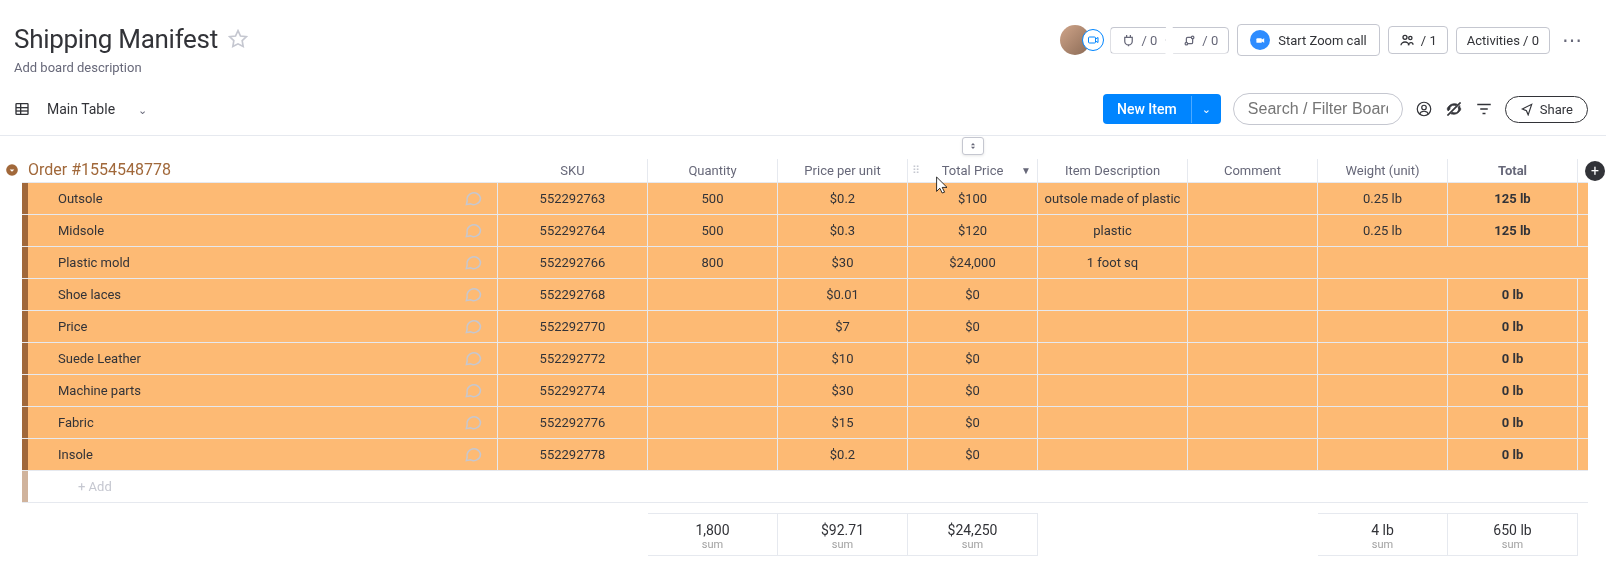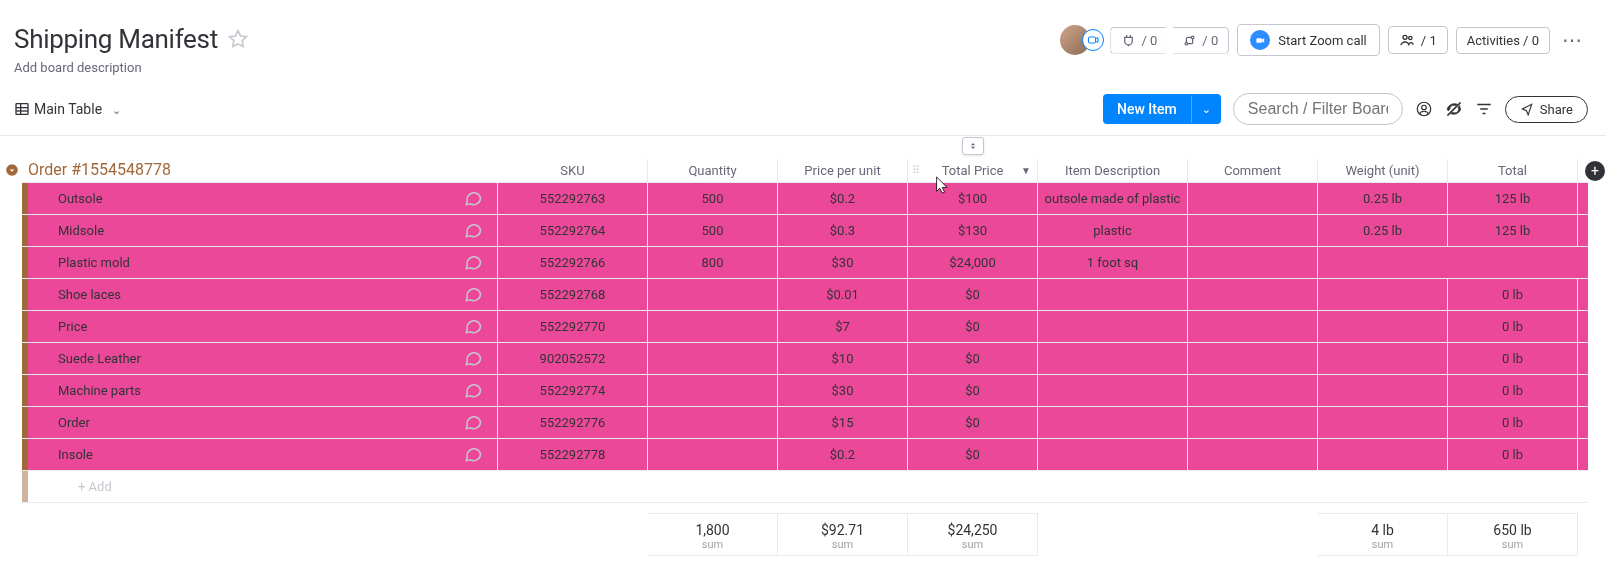--- a/index.html
+++ b/index.html
@@ -16,21 +16,21 @@
 .avatar-badge { position: absolute; right: -2px; top: 4px; width: 22px; height: 22px; border: 1.5px solid #0085ff; border-radius: 50%; background: #fff; display: flex; align-items: center; justify-content: center; color: #0085ff; font-size: 11px; }
 .pill { border: 1px solid #c5c7d0; border-radius: 4px; padding: 5px 10px; display: flex; align-items: center; gap: 6px; font-size: 13px; color: #323338; background: #fff; }
 .pill-group { display: flex; }
 .pill-group .seg { border: 1px solid #c5c7d0; padding: 5px 10px; display: flex; align-items: center; gap: 5px; color: #676879; font-size: 13px; position: relative; background:#fff;}
 .pill-group .seg:first-child { border-radius: 4px 0 0 4px; clip-path: polygon(0 0, calc(100% - 8px) 0, 100% 50%, calc(100% - 8px) 100%, 0 100%); padding-right: 16px; border-right:none; }
 .pill-group .seg:last-child { border-radius: 0 4px 4px 0; margin-left: -8px; padding-left: 16px; clip-path: polygon(8px 0, 100% 0, 100% 100%, 8px 100%, 0 50%); }
 .zoom-pill { border: 1px solid #c5c7d0; border-radius: 4px; padding: 5px 12px; display: flex; align-items: center; gap: 8px; font-size: 13px; color: #323338; }
 .zoom-dot { width: 20px; height: 20px; border-radius: 50%; background: #2d8cff; color: #fff; display: flex; align-items: center; justify-content: center; font-size: 11px; }
 .dots { font-size: 20px; color: #676879; letter-spacing: 2px; padding: 0 4px; }
 .subheader { display: flex; align-items: center; justify-content: space-between; padding: 8px 18px 10px 14px; border-bottom: 1px solid #e6e9ef; }
-.view-tab { display: flex; align-items: flex-end; gap: 4px; font-size: 14px; color: #323338; }
+.view-tab { display: flex; align-items: flex-end; gap: 17px; font-size: 14px; color: #323338; }
 .icon-grid { width: 16px; height: 16px; }
 .chev { color: #676879; font-size: 11px; margin-left: 6px;}
 .sub-right { display: flex; align-items: center; gap: 12px; }
 .new-item { background: #0085ff; color: #fff; border-radius: 4px; display: flex; align-items: center; overflow: hidden; font-size: 14px; }
 .new-item .lbl { padding: 7px 14px; font-weight: 500; }
 .new-item .dd { padding: 7px 10px; border-left: 1px solid rgba(255,255,255,0.3); font-size: 11px; }
 .search-box { border: 1px solid #c5c7d0; border-radius: 16px; padding: 6px 14px; width: 170px; color: #676879; font-size: 16px; }
 .icon-btn { width: 18px; height: 18px; color: #323338; display: flex; align-items: center; justify-content: center; }
 .share-btn { border: 1px solid #323338; border-radius: 16px; padding: 5px 14px; display: flex; align-items: center; gap: 6px; font-size: 13px; }
 .board-area { padding: 24px 18px 0 4px; position: relative; }
@@ -47,23 +47,23 @@
 .row.header-row .name-cell { border-right: none; }
 .chat-icon { position: absolute; right: 12px; color: #c5c7d0; width: 22px; height: 22px; }
 .cell { flex: 0 0 130px; display: flex; align-items: center; justify-content: center; border-right: 1px solid #e6e9ef; color: #323338; font-size: 13px; text-align: center; padding: 0 4px; }
 .cell.sku { flex: 0 0 150px; }
 .cell.qty { flex: 0 0 130px; }
 .cell.ppu { flex: 0 0 130px; }
 .cell.tprice { flex: 0 0 130px; position: relative; }
 .cell.desc { flex: 0 0 150px; }
 .cell.comment { flex: 0 0 130px; }
 .cell.wgt { flex: 0 0 130px; }
-.cell.total { flex: 0 0 130px; }
+.cell.total { flex: 0 0 130px; font-weight: bold; }
 .cell.addcol { flex: 0 0 34px; border-right: none; }
-.row.data-row { background: #ec4899; }
+.row.data-row { background: #fdba74; }
 .row.data-row .cell, .row.data-row .name-cell { }
 .highlighted { border: 1px solid #0085ff; background: #e5f4ff !important; }
 .add-row { color: #c5c7d0; padding: 8px 0 8px 50px; font-size: 13px; border-bottom: 1px solid #e6e9ef; background:#fff; }
 .footer-row { display: flex; margin-top: 0; }
 .footer-cell { flex: 0 0 130px; display: flex; flex-direction: column; align-items: center; justify-content: center; padding: 8px 0 4px; border-right: 1px solid #e6e9ef; border-bottom: 1px solid #e6e9ef; border-top: 1px solid #e6e9ef; background:#fff; }
 .footer-cell .val { font-size: 14px; color: #323338; }
 .footer-cell .sub { font-size: 11px; color: #a1a1a1; }
 .col-header-active { position: relative; }
 .col-handle { position: absolute; left: 4px; color: #c5c7d0; font-size: 11px; }
 .col-dd { position: absolute; right: 6px; color: #676879; font-size: 10px; }
@@ -249,21 +249,21 @@
             <span>Midsole</span>
             <span class="chat-icon">
               <svg width="20" height="20" viewBox="0 0 24 24" fill="none" stroke="#c5c7d0" stroke-width="1.8">
                 <path d="M21 12a8 8 0 01-11.8 7L4 20l1-4.2A8 8 0 1121 12z"></path>
               </svg>
             </span>
           </div>
           <div class="cell sku">552292764</div>
           <div class="cell qty">500</div>
           <div class="cell ppu">$0.3</div>
-          <div class="cell tprice">$130</div>
+          <div class="cell tprice">$120</div>
           <div class="cell desc">plastic</div>
           <div class="cell comment"></div>
           <div class="cell wgt">0.25 lb</div>
           <div class="cell total">125 lb</div>
           <div class="cell addcol"></div>
         </div>
         <div class="row data-row">
           <div class="color-bar"></div>
           <div class="name-cell">
             <span>Plastic mold</span>
@@ -324,21 +324,21 @@
         <div class="row data-row">
           <div class="color-bar"></div>
           <div class="name-cell">
             <span>Suede Leather</span>
             <span class="chat-icon">
               <svg width="20" height="20" viewBox="0 0 24 24" fill="none" stroke="#c5c7d0" stroke-width="1.8">
                 <path d="M21 12a8 8 0 01-11.8 7L4 20l1-4.2A8 8 0 1121 12z"></path>
               </svg>
             </span>
           </div>
-          <div class="cell sku">902052572</div>
+          <div class="cell sku">552292772</div>
           <div class="cell qty"></div>
           <div class="cell ppu">$10</div>
           <div class="cell tprice">$0</div>
           <div class="cell desc"></div>
           <div class="cell comment"></div>
           <div class="cell wgt"></div>
           <div class="cell total">0 lb</div>
           <div class="cell addcol"></div>
         </div>
         <div class="row data-row">
@@ -357,21 +357,21 @@
           <div class="cell tprice">$0</div>
           <div class="cell desc"></div>
           <div class="cell comment"></div>
           <div class="cell wgt"></div>
           <div class="cell total">0 lb</div>
           <div class="cell addcol"></div>
         </div>
         <div class="row data-row">
           <div class="color-bar"></div>
           <div class="name-cell">
-            <span>Order</span>
+            <span>Fabric</span>
             <span class="chat-icon">
               <svg width="20" height="20" viewBox="0 0 24 24" fill="none" stroke="#c5c7d0" stroke-width="1.8">
                 <path d="M21 12a8 8 0 01-11.8 7L4 20l1-4.2A8 8 0 1121 12z"></path>
               </svg>
             </span>
           </div>
           <div class="cell sku">552292776</div>
           <div class="cell qty"></div>
           <div class="cell ppu">$15</div>
           <div class="cell tprice">$0</div>

